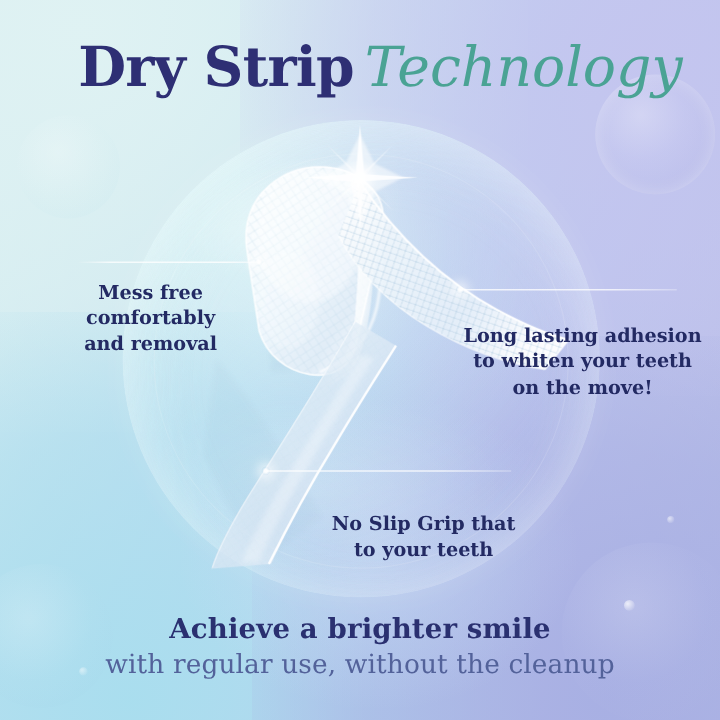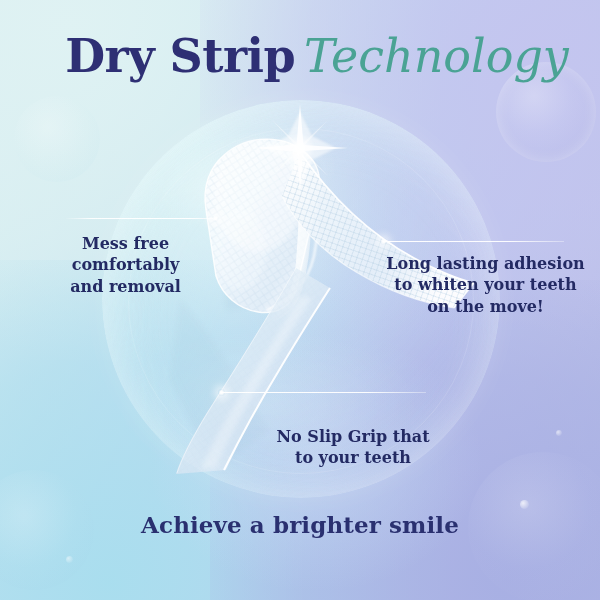--- a/index.html
+++ b/index.html
@@ -204,21 +204,21 @@
     position:absolute;
     color:#232a63;
     font-family:"DejaVu Serif", serif;
     font-weight:700;
     font-size:16px;
     line-height:1.33;
     text-align:center;
     white-space:nowrap;
   }
   .co-left  { left:33px;  top:233px; width:185px; }
-  .co-right { left:378px; top:253px; width:215px; }
+  .co-right { left:378px; top:269px; width:215px; }
   .co-bot   { left:253px; top:426px; width:200px; }
 
   .tagline {
     position:absolute;
     left:0; top:510px; width:600px;
     text-align:center;
     white-space:nowrap;
   }
   .tagline .l1 {
     display:block;
@@ -446,15 +446,16 @@
     <div>on the move!</div>
   </div>
 
   <div class="callout co-bot">
     <div>No Slip Grip that</div>
     <div>to your teeth</div>
   </div>
 
   <div class="tagline">
     <span class="l1">Achieve a brighter smile</span>
+    <span class="l2">with regular use, without the cleanup</span>
   </div>
 
 </div>
 
 </body></html>

